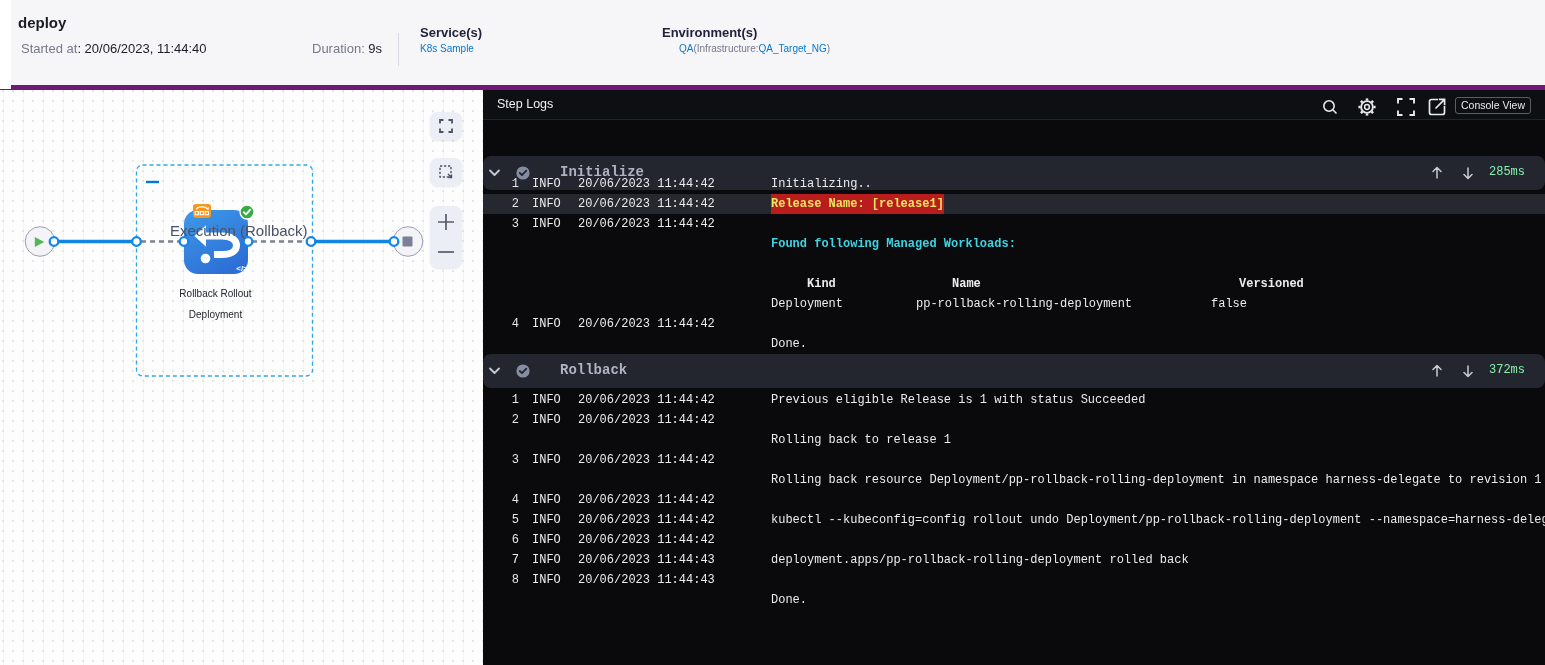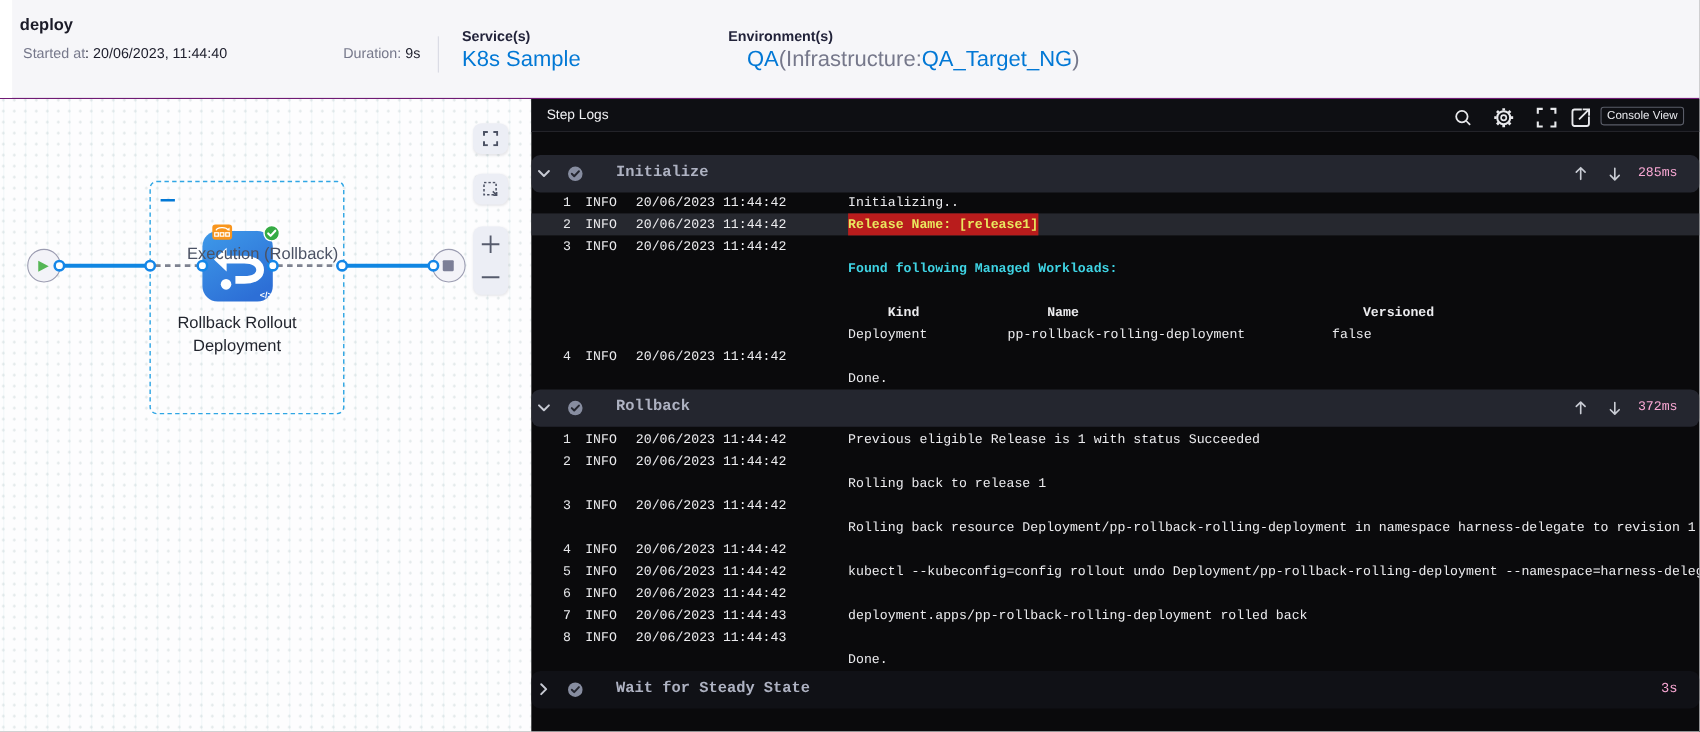--- a/index.html
+++ b/index.html
@@ -1,52 +1,52 @@
 <!DOCTYPE html>
 <html><head>
 <meta charset="utf-8">
 <style>
   * { margin:0; padding:0; box-sizing:border-box; }
   html,body { width:1545px; height:665px; overflow:hidden; background:#fff; font-family:"Liberation Sans", sans-serif; }
   #stage { position:relative; width:1545px; height:665px; }
 
   
-  #hdr { position:absolute; left:0; top:0; width:1545px; height:90px; background:#f6f6f9; border-bottom:1px solid #701a75; }
+  #hdr { position:absolute; left:0; top:0; width:1545px; height:90px; background:#f6f6f9; border-bottom:5px solid #701a75; }
   #hdr .wstrip { position:absolute; left:0; top:0; width:11px; height:89px; background:#fff; }
   #hdr .title { position:absolute; left:18px; top:14px; font-size:15px; font-weight:700; color:#1b1b28; }
   #hdr .meta { position:absolute; top:41px; font-size:13px; color:#1c1d2b; }
   #hdr .gray { color:#76788b; }
   #hdr .vsep { position:absolute; left:398px; top:33px; width:1px; height:33px; background:#d9dae3; }
   #hdr .lbl { position:absolute; top:25px; font-size:13px; font-weight:700; color:#22233a; }
-  #hdr .val { position:absolute; top:43px; font-size:20px; color:#0278d5; }
+  #hdr .val { position:absolute; top:43px; font-size:10px; color:#0278d5; }
 
   
   #canvas { position:absolute; left:0; top:90px; width:483px; height:575px;
     background-color:#fdfdfe;
     background-image:
       repeating-linear-gradient(90deg, rgba(193,224,228,.22) 0px, rgba(193,224,228,.22) 1px, transparent 1px, transparent 20px),
       radial-gradient(circle, #e3e9ea 1.05px, transparent 1.35px);
     background-size: 20px 100%, 10px 10px;
     background-position: 3px 0, -2px -4px;
   }
   #execlabel { position:absolute; left:170px; top:84px; width:180px; font-size:15px; color:#4b5264;margin-top:48px; }
-  #nodelabel { position:absolute; left:134px; top:193px; width:163px; text-align:center; font-size:15px; line-height:21px; color:#22252e; }
+  #nodelabel { position:absolute; left:134px; top:193px; width:163px; text-align:center; font-size:10px; line-height:21px; color:#22252e; }
 
   .cbtn { position:absolute; left:430px; width:32px; border-radius:8px; background:#eceef5; box-shadow:0 1px 2px rgba(40,41,61,.1); }
   .cbtn svg { display:block; margin:auto; }
 
   
   #console { position:absolute; left:483px; top:90px; width:1062px; height:575px; background:#0a0a0c; overflow:hidden; }
   #ctop { position:absolute; left:0; top:0; width:1062px; height:30px; background:#0e0f13; border-bottom:1px solid #232329; }
   #ctop .t { position:absolute; left:14px; top:7px; font-size:12.5px; color:#eff0f3; }
   .cvbtn { position:absolute; left:972px; top:7px; width:76px; height:17px; border:1px solid #5a5d68; border-radius:3px; color:#e9eaee; font-size:10.5px; text-align:center; line-height:15px; }
 
   .sec { position:absolute; left:0; width:1062px; height:34px; background:#24262f; border-radius:8px; }
   .sec .ttl { position:absolute; left:77px; top:8px; font-family:"Liberation Mono", monospace; font-size:14px; font-weight:700; color:#aeb2c2; }
-  .sec .dur { position:absolute; right:20px; top:9px; font-family:"Liberation Mono", monospace; font-size:12px; color:#f9a8d4; }
+  .sec .dur { position:absolute; right:20px; top:9px; font-family:"Liberation Mono", monospace; font-size:12px; color:#86efac; }
 
   .lrow { position:absolute; left:0; width:1062px; height:20px; font-family:"Liberation Mono", monospace; font-size:12px; line-height:20px; white-space:pre; }
   .lrow span { position:absolute; top:0; }
   .n  { left:14px; width:22px; text-align:right; color:#e6e7ea; }
   .i  { left:49px; color:#ececef; }
   .ts { left:95px; color:#ececef; }
   .m  { left:288px; color:#ececef; }
   .hl { background:#26282f; }
   .yw { color:#e9e75f; font-weight:700; background:#b91c1c; }
   .cy { color:#3fd4e4; font-weight:700; }
@@ -171,21 +171,21 @@
         </g>
 
         <g transform="translate(216,17)" stroke-width="1.7">
           <path d="M1 -7.5 H-5.5 Q-7.5 -7.5 -7.5 -5.5 V5.5 Q-7.5 7.5 -5.5 7.5 H5.5 Q7.5 7.5 7.5 5.5 V-1"></path>
           <path d="M-1.5 1.5 L7.3 -7.3 M1.8 -7.6 H7.6 V-1.8"></path>
         </g>
       </svg>
       <div class="cvbtn">Console View</div>
     </div>
 
-    <div class="sec" style="top:51px;">
+    <div class="sec" style="top:66px;">
       <svg width="60" height="34" viewBox="0 0 60 34" style="position:absolute;left:0;top:0;" fill="none">
         <path d="M7 14.5 L11.5 19 L16 14.5" stroke="#c7cad3" stroke-width="1.8" stroke-linecap="round" stroke-linejoin="round"></path>
         <circle cx="40" cy="17" r="6.6" fill="#878da0"></circle>
         <path d="M36.8 17 L39 19.2 L43.3 14.7" stroke="#24262f" stroke-width="1.8" fill="none" stroke-linecap="round" stroke-linejoin="round"></path>
       </svg>
       <div class="ttl">Initialize</div>
       <svg width="70" height="34" viewBox="0 0 70 34" style="position:absolute;left:938px;top:0;" fill="none" stroke="#c9ccd4" stroke-width="1.5" stroke-linecap="round" stroke-linejoin="round">
         <path d="M16 22 V12 M12 15.5 L16 11.5 L20 15.5"></path>
         <path d="M47 12 V22 M43 18.5 L47 22.5 L51 18.5"></path>
       </svg>
@@ -218,24 +218,15 @@
     <div class="lrow" style="top:340px;"><span class="m">Rolling back to release 1</span></div>
     <div class="lrow" style="top:360px;"><span class="n">3</span><span class="i">INFO</span><span class="ts">20/06/2023 11:44:42</span></div>
     <div class="lrow" style="top:380px;"><span class="m">Rolling back resource Deployment/pp-rollback-rolling-deployment in namespace harness-delegate to revision 1</span></div>
     <div class="lrow" style="top:400px;"><span class="n">4</span><span class="i">INFO</span><span class="ts">20/06/2023 11:44:42</span></div>
     <div class="lrow" style="top:420px;"><span class="n">5</span><span class="i">INFO</span><span class="ts">20/06/2023 11:44:42</span><span class="m">kubectl --kubeconfig=config rollout undo Deployment/pp-rollback-rolling-deployment --namespace=harness-delegate</span></div>
     <div class="lrow" style="top:440px;"><span class="n">6</span><span class="i">INFO</span><span class="ts">20/06/2023 11:44:42</span></div>
     <div class="lrow" style="top:460px;"><span class="n">7</span><span class="i">INFO</span><span class="ts">20/06/2023 11:44:43</span><span class="m">deployment.apps/pp-rollback-rolling-deployment rolled back</span></div>
     <div class="lrow" style="top:480px;"><span class="n">8</span><span class="i">INFO</span><span class="ts">20/06/2023 11:44:43</span></div>
     <div class="lrow" style="top:500px;"><span class="m">Done.</span></div>
 
-    <div class="sec" style="top:520px; background:#101116;">
-      <svg width="60" height="34" viewBox="0 0 60 34" style="position:absolute;left:0;top:0;" fill="none">
-        <path d="M9 12 L13.5 16.5 L9 21" stroke="#c7cad3" stroke-width="1.8" stroke-linecap="round" stroke-linejoin="round"></path>
-        <circle cx="40" cy="17" r="6.6" fill="#878da0"></circle>
-        <path d="M36.8 17 L39 19.2 L43.3 14.7" stroke="#24262f" stroke-width="1.8" fill="none" stroke-linecap="round" stroke-linejoin="round"></path>
-      </svg>
-      <div class="ttl">Wait for Steady State</div>
-      <div class="dur" style="font-size:12.5px;">3s</div>
-    </div>
   </div>
 
 </div>
 
 </body></html>

